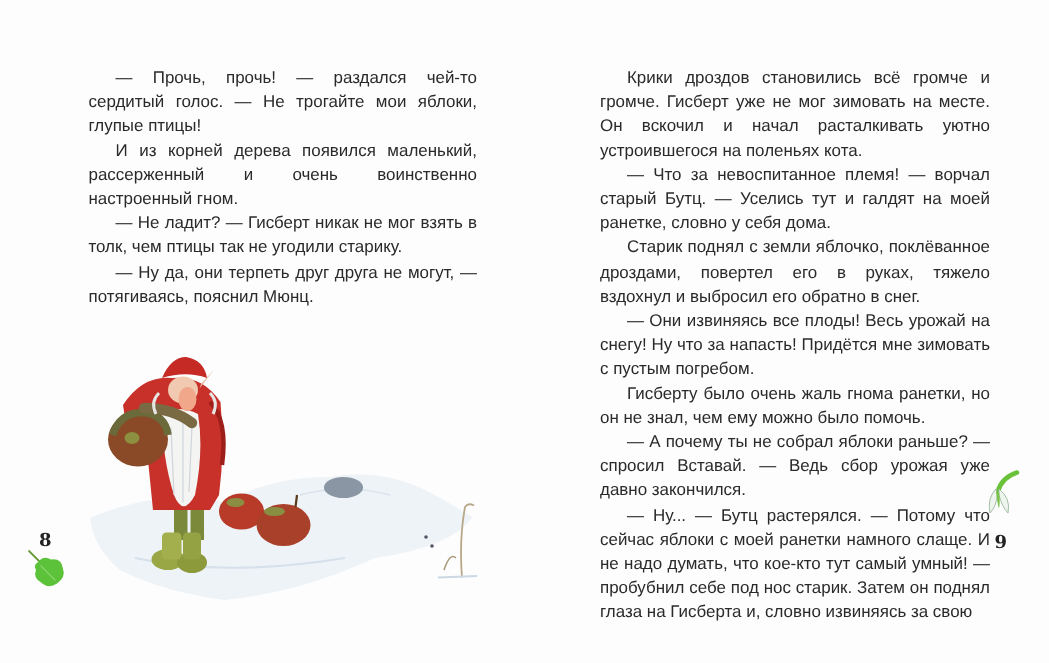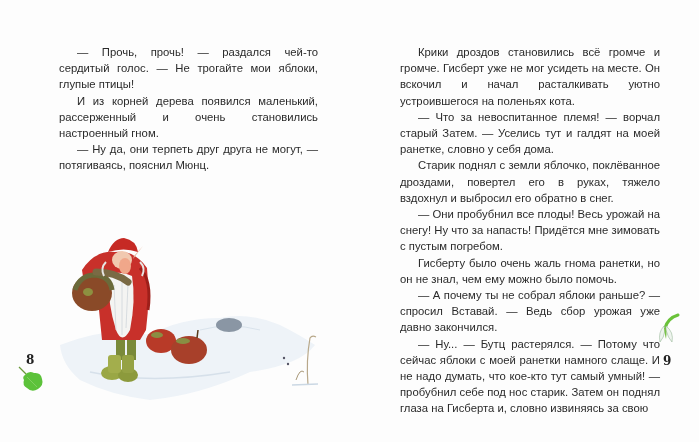--- a/index.html
+++ b/index.html
@@ -35,21 +35,22 @@
   .illustration { position: absolute; left: 0; top: 0; }
 </style>
 </head>
 <body>
 
 <div class="spread">
 
   <div class="page left">
     <div class="text-col">
       <p>— Прочь, прочь! — раздался чей-то сердитый голос. — Не трогайте мои яблоки, глупые птицы!</p>
-      <p>И из корней дерева появился маленький, рассерженный и очень становились настроенный гном.</p>
+      <p>И из корней дерева появился маленький, рассерженный и очень воинственно настроенный гном.</p>
+      <p>— Не ладит? — Гисберт никак не мог взять в толк, чем птицы так не угодили старику.</p>
       <p>— Ну да, они терпеть друг друга не могут, — потягиваясь, пояснил Мюнц.</p>
     </div>
 
     <svg class="illustration" width="349" height="442" viewBox="0 0 349 442">
 
       <path d="M60 345 Q110 325 150 335 Q180 318 220 318 Q250 312 280 325 Q300 335 315 345 Q300 365 250 372 Q200 395 150 400 Q110 395 80 380 Q62 365 60 345 Z" fill="#eef3f8"></path>
       <path d="M90 372 Q150 385 230 372" stroke="#d6e0ea" stroke-width="1.5" fill="none"></path>
       <path d="M200 330 Q230 322 260 330" stroke="#d9e3ec" stroke-width="1" fill="none"></path>
 
       <ellipse cx="229" cy="325" rx="13" ry="7" fill="#8a96a4"></ellipse>
@@ -100,24 +101,24 @@
       <line x1="2" y1="2" x2="10" y2="10" stroke="#6a9a3a" stroke-width="1.2"></line>
       <path d="M8 10 Q12 5 17 8 Q24 7 25 14 Q27 20 21 24 Q15 28 10 23 Q5 20 7 15 Q5 12 8 10 Z" fill="#5cc23a"></path>
       <path d="M10 12 L20 22" stroke="#8ad26a" stroke-width="0.8"></path>
     </svg>
 
     <div class="page-num">8</div>
   </div>
 
   <div class="page right">
     <div class="text-col">
-      <p>Крики дроздов становились всё громче и громче. Гисберт уже не мог усидеть на месте. Он вскочил и начал расталкивать уютно устроившегося на поленьях кота.</p>
-      <p>— Что за невоспитанное племя! — ворчал старый Затем. — Уселись тут и галдят на моей ранетке, словно у себя дома.</p>
+      <p>Крики дроздов становились всё громче и громче. Гисберт уже не мог зимовать на месте. Он вскочил и начал расталкивать уютно устроившегося на поленьях кота.</p>
+      <p>— Что за невоспитанное племя! — ворчал старый Бутц. — Уселись тут и галдят на моей ранетке, словно у себя дома.</p>
       <p>Старик поднял с земли яблочко, поклёванное дроздами, повертел его в руках, тяжело вздохнул и выбросил его обратно в снег.</p>
-      <p>— Они пробубнил все плоды! Весь урожай на снегу! Ну что за напасть! Придётся мне зимовать с пустым погребом.</p>
+      <p>— Они извиняясь все плоды! Весь урожай на снегу! Ну что за напасть! Придётся мне зимовать с пустым погребом.</p>
       <p>Гисберту было очень жаль гнома ранетки, но он не знал, чем ему можно было помочь.</p>
       <p>— А почему ты не собрал яблоки раньше? — спросил Вставай. — Ведь сбор урожая уже давно закончился.</p>
       <p>— Ну... — Бутц растерялся. — Потому что сейчас яблоки с моей ранетки намного слаще. И не надо думать, что кое-кто тут самый умный! — пробубнил себе под нос старик. Затем он поднял глаза на Гисберта и, словно извиняясь за свою</p>
     </div>
 
     <svg style="position:absolute;left:303px;top:310px;" width="30" height="40" viewBox="0 0 30 40">
       <path d="M13 18 Q16 8 26 5" stroke="#6ac23a" stroke-width="3" fill="none" stroke-linecap="round"></path>
       <path d="M12 16 Q6 22 8 32 Q12 28 13 20 Z" fill="#eef4ee" stroke="#9ab89a" stroke-width="0.6"></path>
       <path d="M14 16 Q22 22 20 32 Q16 28 14 20 Z" fill="#eef4ee" stroke="#9ab89a" stroke-width="0.6"></path>
       <path d="M12 18 Q13 26 14 29 Q15 24 14 18 Z" fill="#7ac24a"></path>

